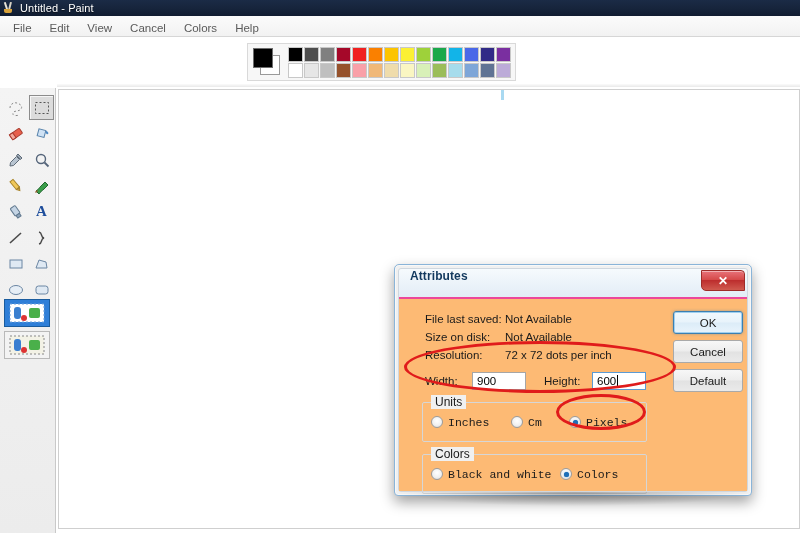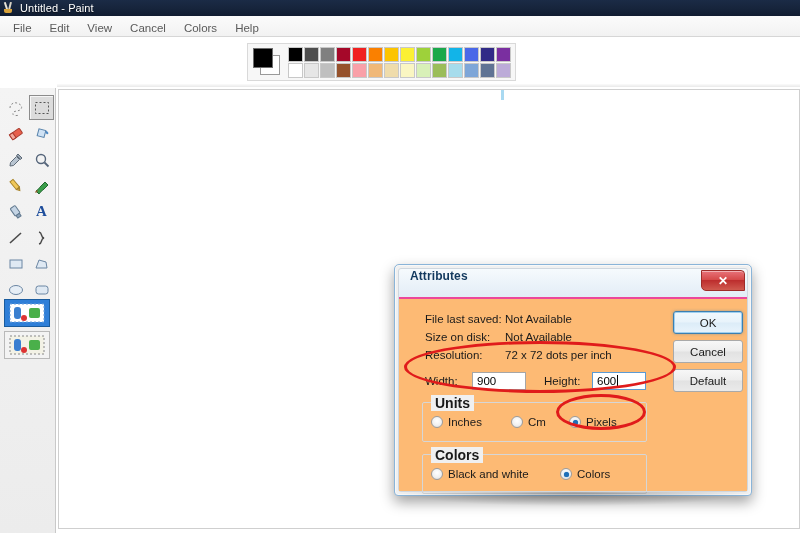--- a/index.html
+++ b/index.html
@@ -193,23 +193,23 @@
     display: inline-block; width: 1px; height: 12px; background: #000;
     vertical-align: -2px; margin-left: 1px;
   }
 
   .groupbox {
     position: absolute; left: 23px; width: 225px;
     border: 1px solid #d6d6d6; border-radius: 2px;
   }
   .grouptitle {
     position: absolute; left: 8px; top: -8px; background: #f0f0f0;
-    padding: 0 4px; font-size: 14px; color: #1a1a1a; font-weight: bold;
-  }
-  .radiorow { display: flex; align-items: center; height: 100%; padding-left: 8px; }
+    padding: 0 4px; font-size: 12px; color: #1a1a1a;
+  }
+  .radiorow { display: flex; align-items: center; height: 100%; padding-left: 8px; font-family: Liberation Mono, monospace; }
   .radio { display: flex; align-items: center; font-size: 11.5px; color: #1a1a1a; cursor: pointer; }
   .dot {
     width: 12px; height: 12px; border-radius: 50%;
     background: radial-gradient(circle at 50% 38%, #ffffff 0%, #f1f1f1 55%, #d8d8d8 100%);
     border: 1px solid #9c9c9c; margin-right: 5px; position: relative; flex: 0 0 auto;
   }
   .dot.on::after {
     content: ""; position: absolute; left: 2.5px; top: 2.5px;
     width: 5px; height: 5px; border-radius: 50%;
     background: #1f6fb8; box-shadow: 0 0 1px #1f6fb8;

